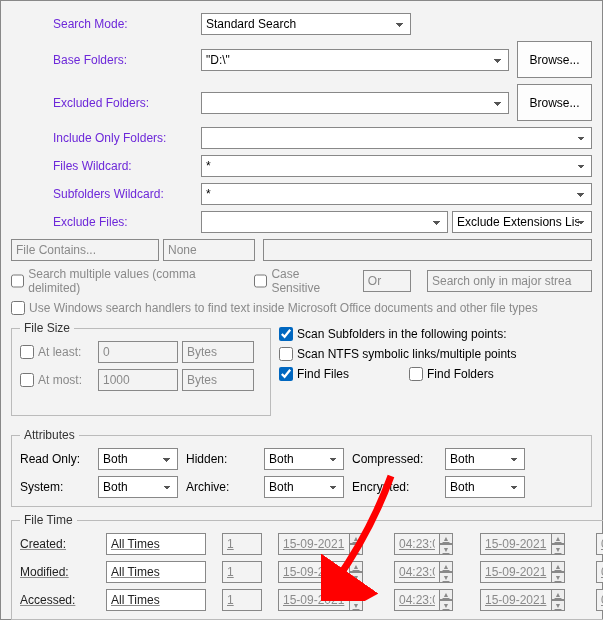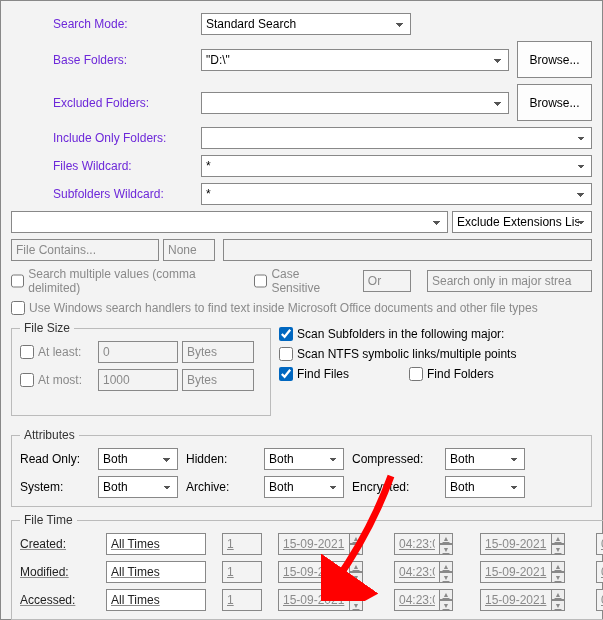--- a/index.html
+++ b/index.html
@@ -61,28 +61,29 @@
     </div>
     <div class="row">
       <span class="lbl">Files Wildcard:</span>
       <select class="sel" style="flex:1"><option>*</option></select>
     </div>
     <div class="row">
       <span class="lbl">Subfolders Wildcard:</span>
       <select class="sel" style="flex:1"><option>*</option></select>
     </div>
     <div class="row">
+      <span class="lbl">Exclude Files:</span>
       <select class="sel" style="flex:1"><option></option></select>
       <div style="width:4px"></div>
       <select class="sel" style="width:140px"><option>Exclude Extensions List</option></select>
     </div>
     <div class="row disabled">
       <select class="sel" style="width:148px"><option>File Contains...</option></select>
       <div style="width:4px"></div>
-      <select class="sel" style="width:52px"><option>None</option></select>
+      <select class="sel" style="width:92px"><option>None</option></select>
       <div style="width:8px"></div>
       <input class="txt" style="flex: 1 1 0%;">
     </div>
     <div class="row disabled" style="gap:16px">
       <label class="chk">
           <input type="checkbox" style="">
           <span>Search multiple values (comma delimited)</span>
         </label>
       <label class="chk">
           <input type="checkbox" style="">
@@ -117,21 +118,21 @@
             </label>
           <input class="txt" style="width: 80px;" value="1000">
           <div style="width:4px"></div>
           <select class="sel" style="width:72px"><option>Bytes</option></select>
         </div>
       </fieldset>
       <div style="flex:1;padding-top:6px">
         <div class="row">
           <label class="chk">
               <input type="checkbox" checked="" style="">
-              <span>Scan Subfolders in the following major:</span>
+              <span>Scan Subfolders in the following points:</span>
             </label>
           <div style="width:8px"></div>
         </div>
         <div class="row">
           <label class="chk">
               <input type="checkbox" style="">
               <span>Scan NTFS symbolic links/multiple points</span>
             </label>
         </div>
         <div class="row" style="margin-bottom:0;gap:60px">

